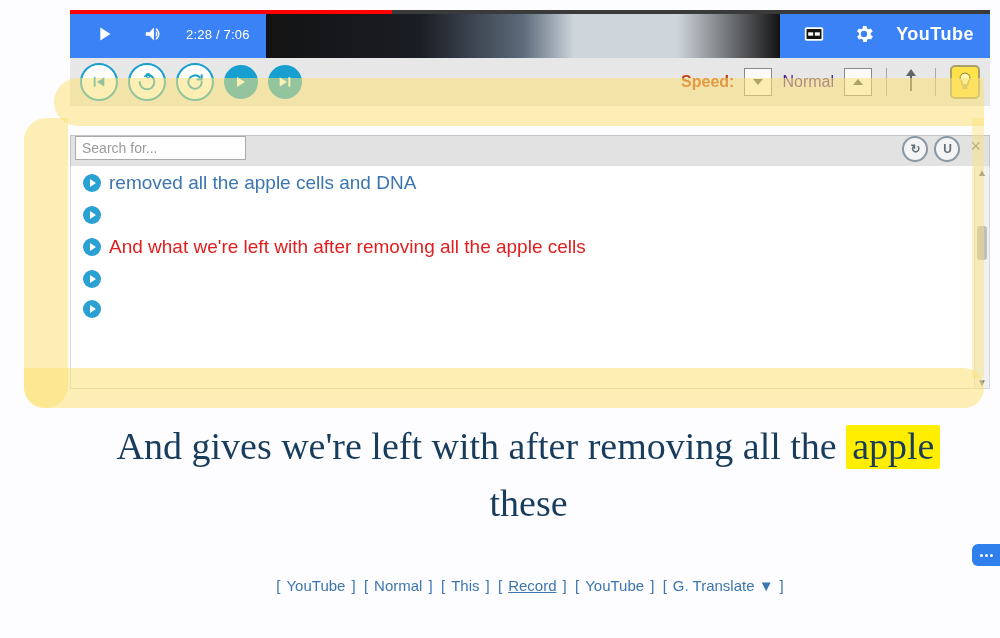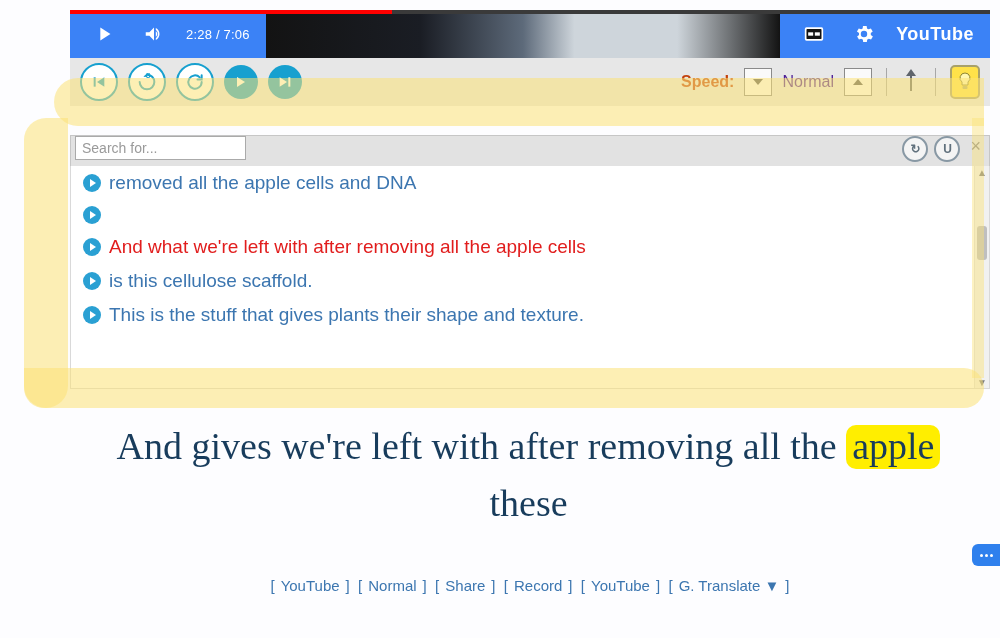--- a/index.html
+++ b/index.html
@@ -209,33 +209,33 @@
     top: 418px; left: 85px; right: 28px;
     text-align: center;
     font-family: Georgia, "Times New Roman", serif;
     color: #183c5c;
     font-size: 38px;
     line-height: 1.5;
   }
   .caption .hlword {
     background: #ffee00;
     padding: 0 6px 2px;
-    border-radius: 10px;
+    border-radius: 2px;
   }
 
   
   .links-row {
     position: absolute;
     bottom: 44px; left: 70px; right: 10px;
     text-align: center;
     font-size: 15px;
     color: #3c76b0;
   }
   .links-row a { color: #3c76b0; text-decoration: none; cursor: pointer; margin: 0 6px;}
-  .links-row a.record { }
+  .links-row a.record { text-decoration: underline; }
 
   
   .chat-bubble {
     position: absolute; right: 0; bottom: 72px;
     width: 28px; height: 22px; background: #2f80ed;
     border-top-left-radius: 6px; border-bottom-left-radius: 6px;
     display:flex; align-items:center; justify-content:center; gap:2px;
     cursor:pointer;
   }
   .chat-bubble span { width:3px; height:3px; background:#fff; border-radius:50%; }
@@ -373,27 +373,25 @@
         <div class="trs-line current">
           <div class="trs-play">
             <div style="width:0;height:0;border-style:solid;border-width:4px 0 4px 6px;border-color:transparent transparent transparent #fff;margin-left:1px"></div>
           </div>
           <span>And what we're left with after removing all the apple cells</span>
         </div>
         <div class="trs-line">
           <div class="trs-play">
             <div style="width:0;height:0;border-style:solid;border-width:4px 0 4px 6px;border-color:transparent transparent transparent #fff;margin-left:1px"></div>
           </div>
-          <span>is this cellulose scaffold.</span>
         </div>
         <div class="trs-line">
           <div class="trs-play">
             <div style="width:0;height:0;border-style:solid;border-width:4px 0 4px 6px;border-color:transparent transparent transparent #fff;margin-left:1px"></div>
           </div>
-          <span>This is the stuff that gives plants their shape and texture.</span>
         </div>
       </div>
     <div class="trs-scroll">
       <div class="arrow up">▲</div>
       <div class="thumb"></div>
       <div class="arrow down">▼</div>
     </div>
   </div>
 
   <div class="highlight-wrap">
@@ -403,21 +401,21 @@
     <div class="hl-bottom"></div>
   </div>
 
   <div class="caption">
     <span>And gives we're left with after removing all the </span><span class="hlword">apple</span><span> these</span>
   </div>
 
   <div class="links-row">
     [<a>YouTube</a>]&nbsp;
     [<a>Normal</a>]&nbsp;
-    [<a>Share</a>]&nbsp;
+    [<a>This</a>]&nbsp;
     [<a class="record">Record</a>]&nbsp;
     [<a>YouTube</a>]&nbsp;
     [<a>G. Translate  ▼</a>]
   </div>
 
   <div class="chat-bubble">
     <span></span>
       <span></span>
       <span></span>
   </div>

